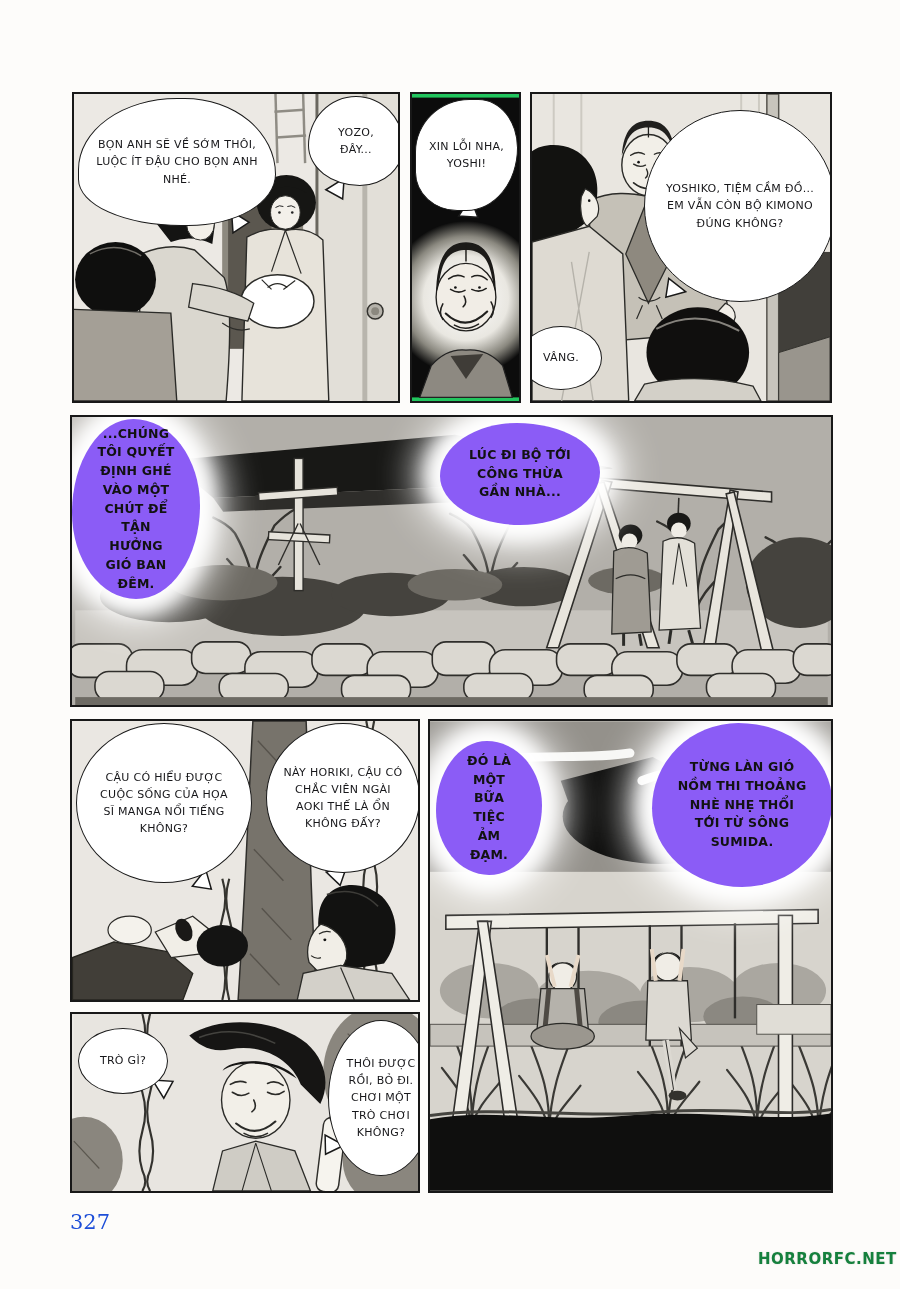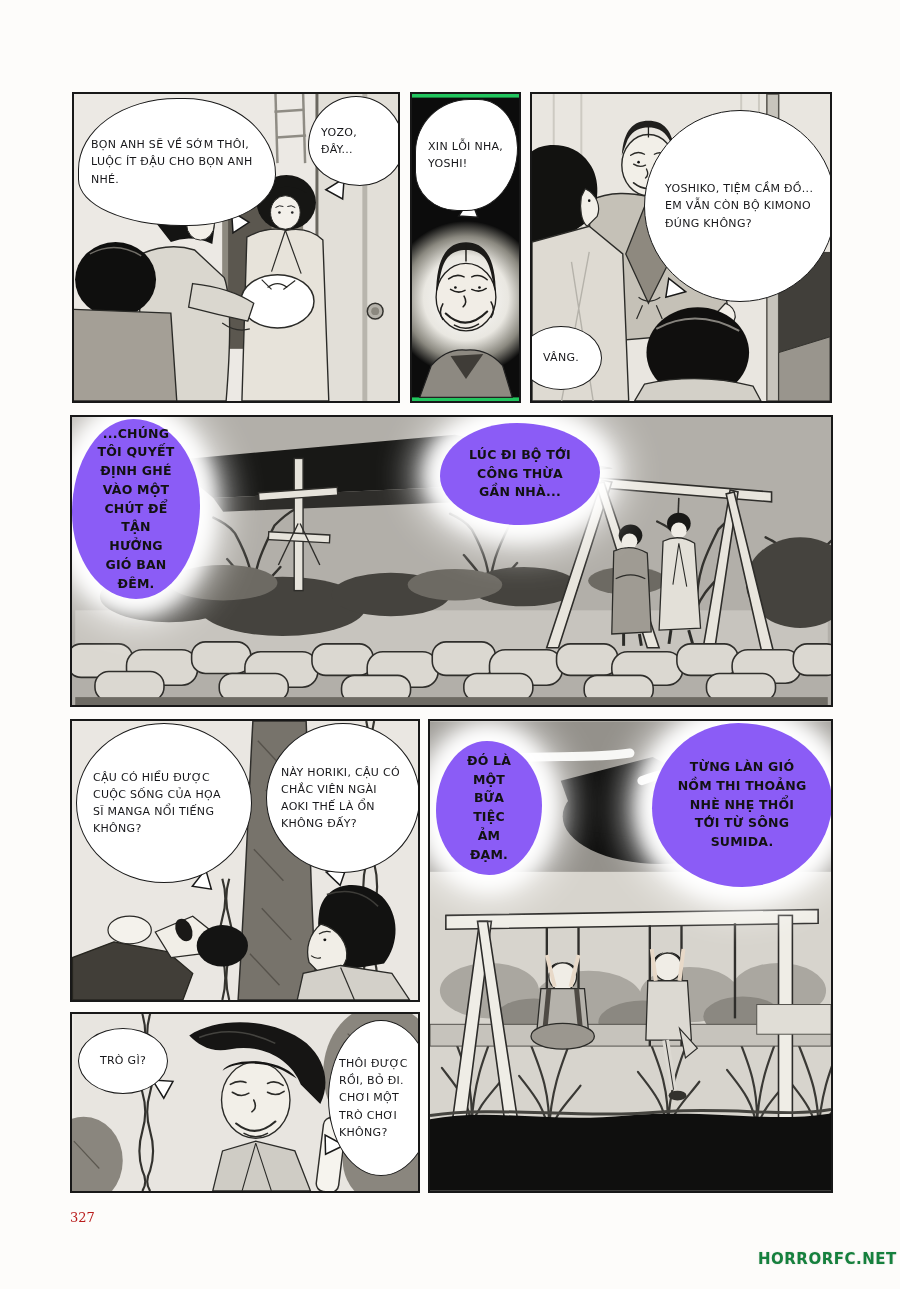--- a/index.html
+++ b/index.html
@@ -9,35 +9,35 @@
     background:#fdfcfa; overflow:hidden;
     font-family:"DejaVu Sans", sans-serif;
   }
   .panel {
     position:absolute; border:2px solid #181818; box-sizing:border-box;
     overflow:hidden; background:#eceae5;
   }
   .art { position:absolute; left:0; top:0; width:100%; height:100%; display:block; }
   .bubble {
     position:absolute; background:#ffffff; border:1.6px solid #1a1a1a;
-    display:flex; align-items:center; justify-content:center; 
+    display:flex; align-items:center; justify-content:center; text-align:center;
     padding:10px 12px; box-sizing:border-box; color:#17171a; z-index:3;
     font-size:11px; line-height:1.55; letter-spacing:0.3px;
   }
   .cloud {
     position:absolute; background:#8b5cf6; border-radius:48% 52% 50% 50%/52% 48% 52% 48%;
     display:flex; align-items:center; justify-content:center; text-align:center;
     padding:10px 24px; box-sizing:border-box; color:#121212; z-index:3;
     font-weight:bold; font-size:12.5px; line-height:1.5; letter-spacing:0.2px;
     box-shadow:0 0 18px 14px #ffffff, 0 0 36px 26px rgba(255,255,255,0.8);
   }
   .tail { position:absolute; width:24px; height:24px; z-index:2; }
   .page-number {
     position:absolute; left:70px; top:1210px;
-    font-family:"DejaVu Serif", serif; font-size:13px; color:#b91c1c;
+    font-family:"DejaVu Serif", serif; font-size:21px; color:#1d4ed8;
   }
   .watermark {
     position:absolute; left:758px; top:1250px; width:136px; text-align:right;
     font-weight:bold; font-size:15px; letter-spacing:0.5px; color:#15803d;
     text-shadow:0 0 2px #dddbd6;
   }
 </style>
 </head>
 <body>
 

